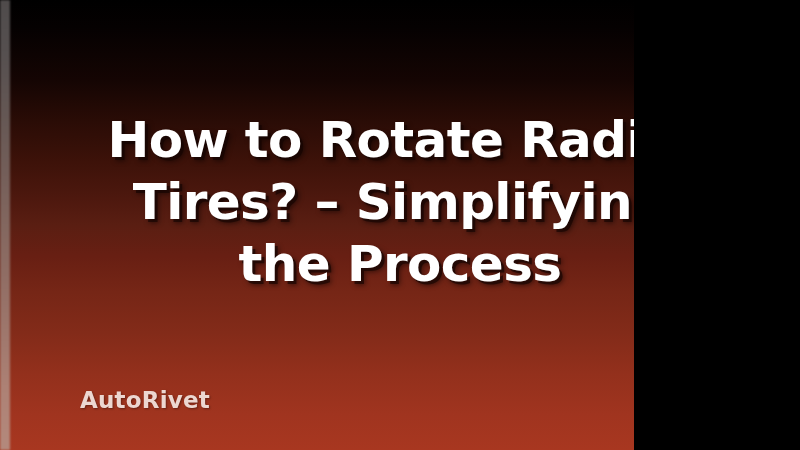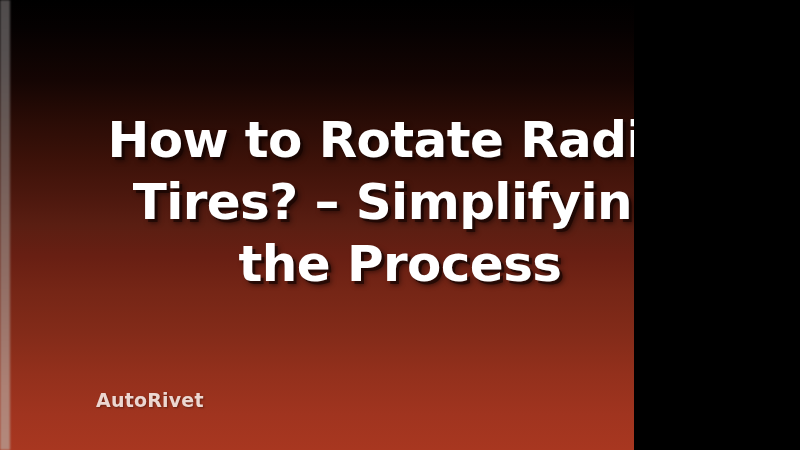--- a/index.html
+++ b/index.html
@@ -90,25 +90,25 @@
     letter-spacing: -0.6px;
     text-shadow:
       3px 3px 0px rgba(20, 4, 2, 0.62),
       4px 4px 5px rgba(12, 3, 1, 0.55);
     white-space: pre-line;
   }
 
   
   #brand {
     position: absolute;
-    left: 96px;
+    left: 80px;
     top: 389px;
     color: #ecd7d1;
     font-family: "DejaVu Sans", "Liberation Sans", sans-serif;
-    font-size: 19px;
+    font-size: 23px;
     font-weight: bold;
     letter-spacing: 0.2px;
     line-height: 22px;
     text-shadow: 1px 1px 2px rgba(40, 10, 5, 0.45);
   }
 </style>
 </head>
 <body>
 
 <div id="card">

